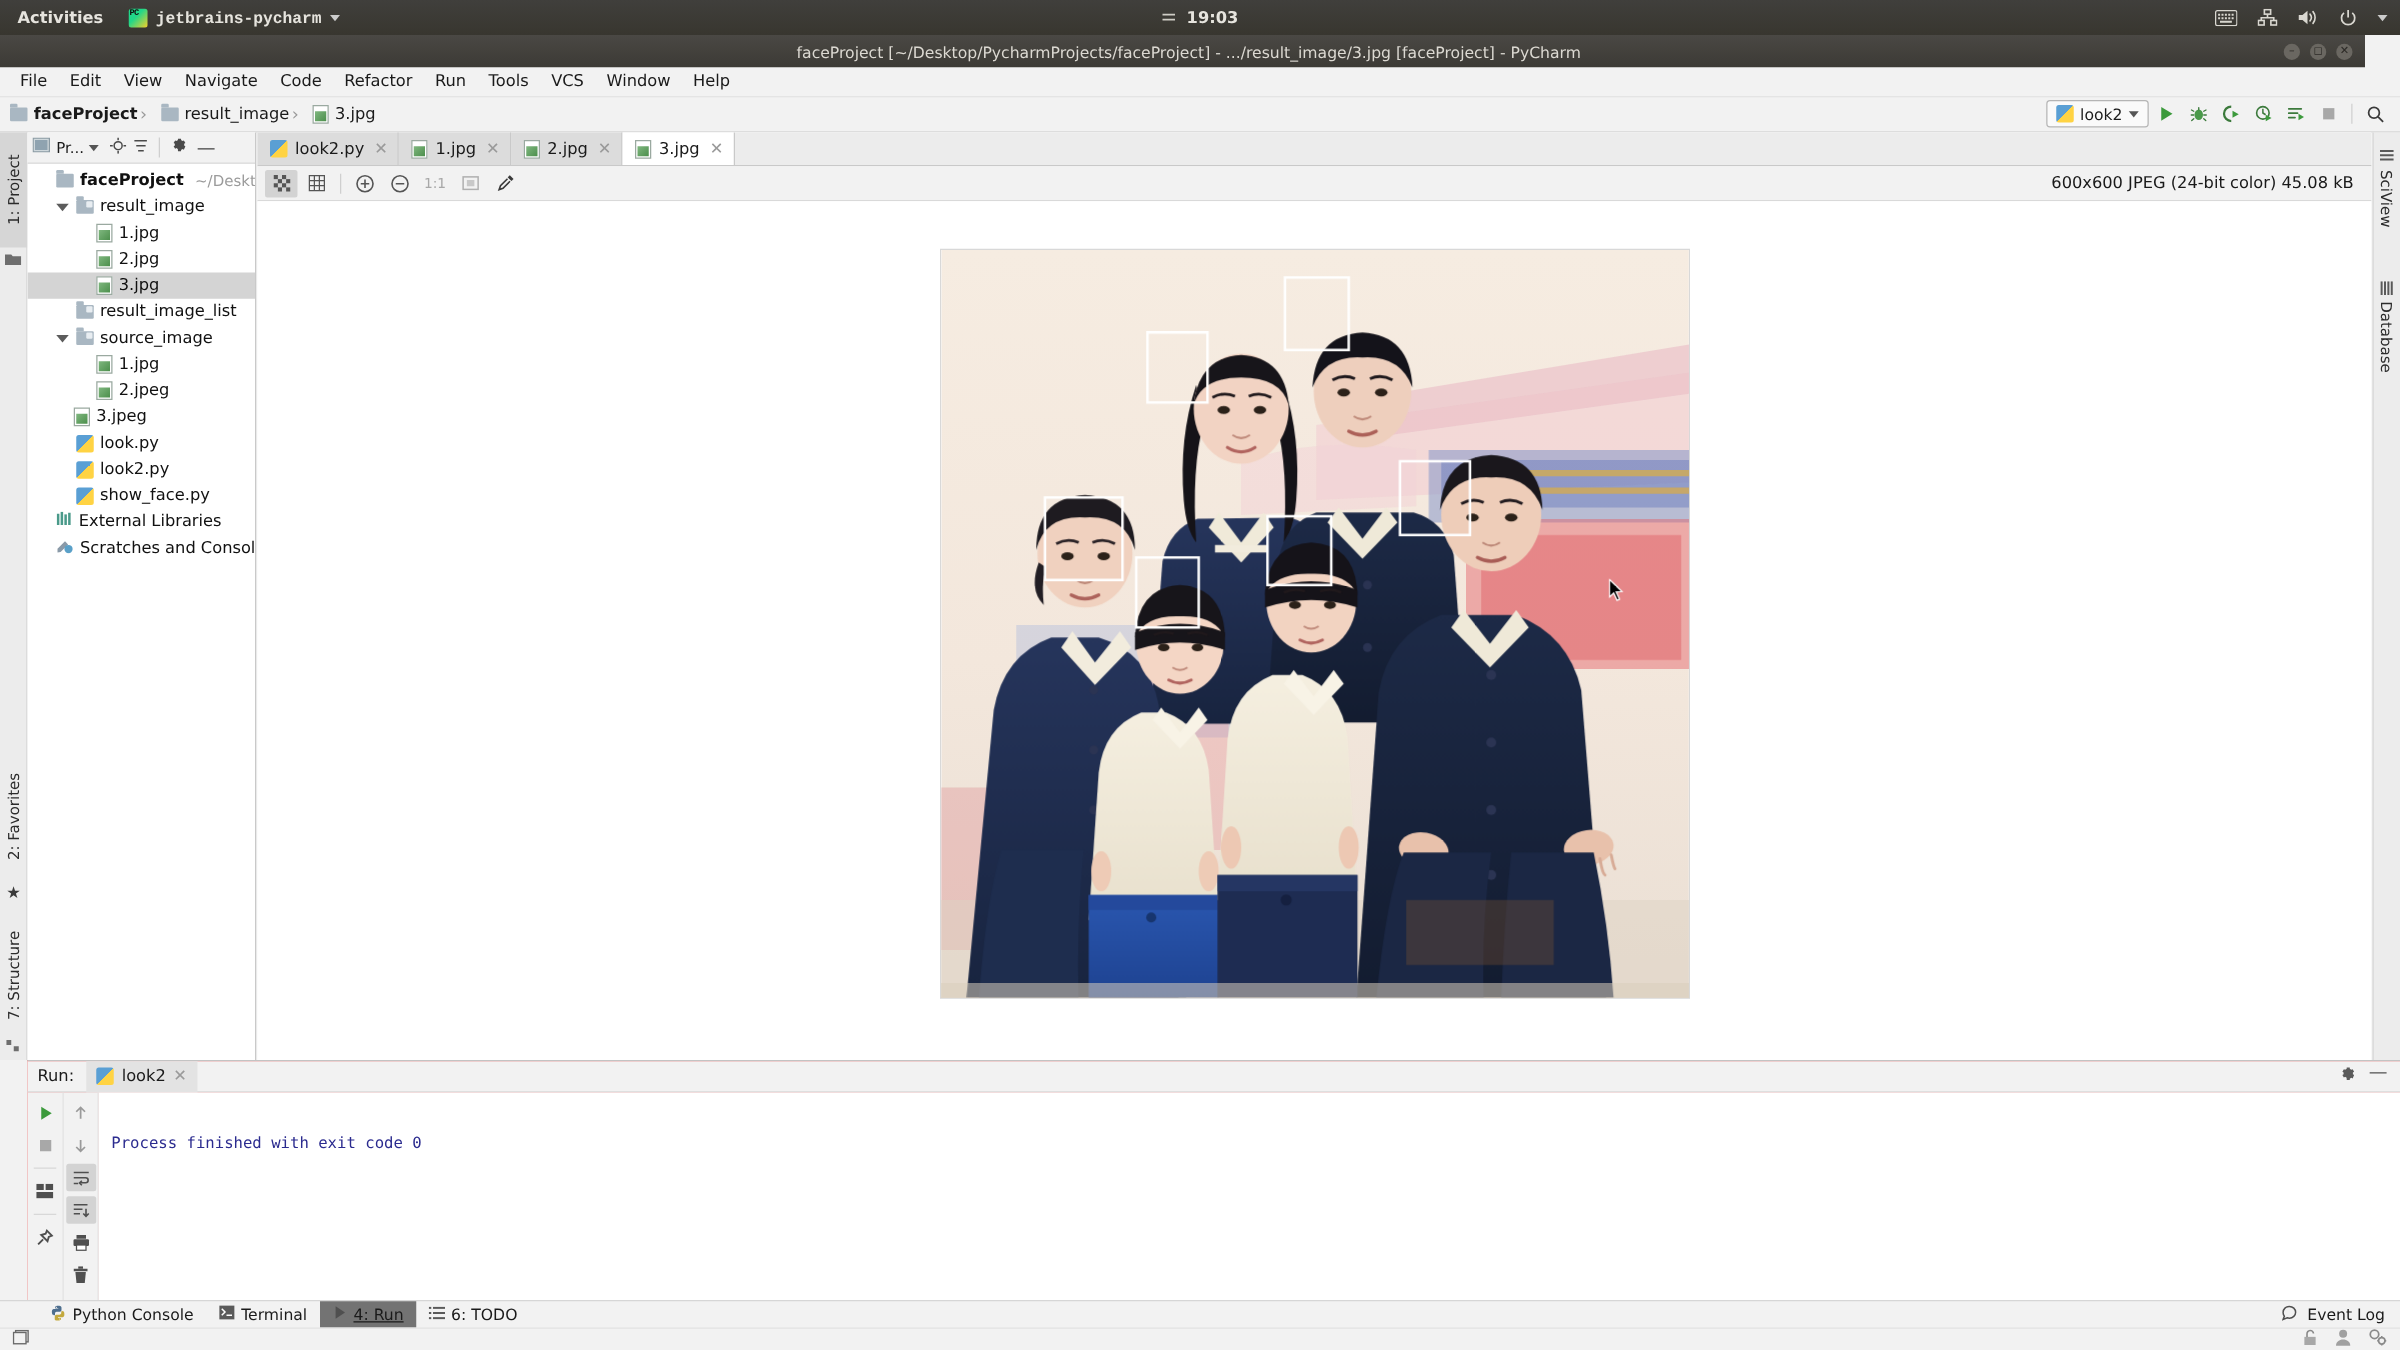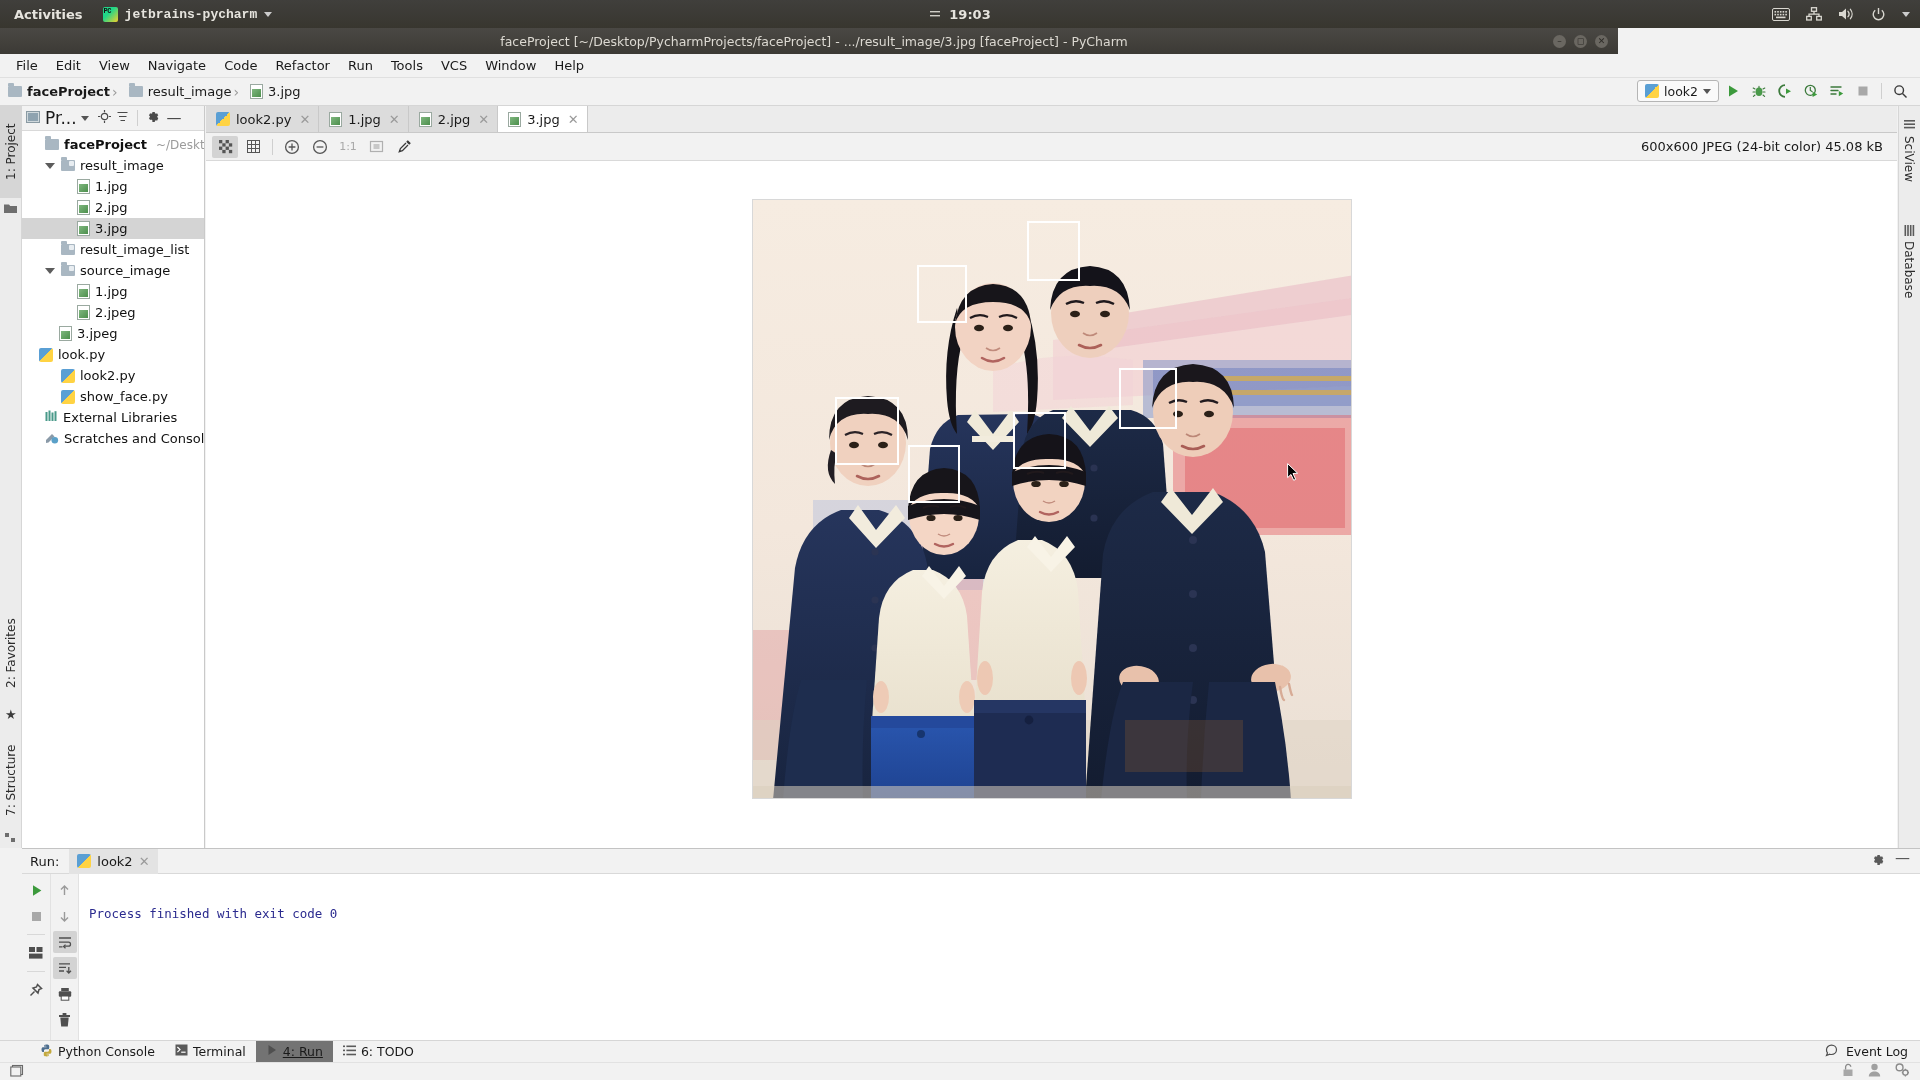--- a/index.html
+++ b/index.html
@@ -33,21 +33,21 @@
   }
   .caret-down { width: 0; height: 0; border-left: 4px solid transparent;
     border-right: 4px solid transparent; border-top: 5px solid #ccc; display:inline-block; }
   .gnome-clock { position: absolute; left: 0; right: 0; text-align: center;
     display: flex; align-items: center; justify-content: center; gap: 8px; }
   .gnome-tray { position: absolute; right: 10px; display: flex; align-items: center; gap: 16px; }
   .gnome-tray svg { display: block; }
 
   
   .title-bar {
-    position: absolute; top: 28px; left: 0; width: 1618px; height: 26px;
+    position: absolute; top: 28px; left: 0; width: 1892px; height: 26px;
     background: linear-gradient(180deg,#4a4844 0%, #3c3a35 100%);
     color: #dcd9d2; display: flex; align-items: center; justify-content: center;
     font-size: 12.5px;
     padding-left: 10px;
   }
   .win-ctrl { position: absolute; right: 10px; display: flex; gap: 8px; align-items: center; }
   .win-dot { width: 13px; height: 13px; border-radius: 50%; background: #6a6761;
     display: flex; align-items: center; justify-content: center; font-size: 9px; color: #2c2a26; }
 
   
@@ -108,21 +108,21 @@
   
   .project-panel {
     position: absolute; top: 106px; left: 22px; width: 183px; height: 742px;
     background: #ffffff; border-right: 1px solid #c9c9c9;
     display: flex; flex-direction: column;
   }
   .panel-header {
     height: 25px; background: #f2f2f2; border-bottom: 1px solid #d9d9d9;
     display: flex; align-items: center; padding: 0 4px; gap: 5px; flex: none;
   }
-  .panel-title { font-size: 17px; color: #1a1a1a; display: flex; align-items: center; gap: 3px; }
+  .panel-title { font-size: 12px; color: #1a1a1a; display: flex; align-items: center; gap: 3px; }
   .tree { flex: 1; overflow: hidden; padding-top: 3px; font-size: 13px; color: #111; }
   .tree-row {
     height: 21px; display: flex; align-items: center; gap: 5px;
     padding-right: 4px; white-space: nowrap; cursor: default;
   }
   .tree-row.sel { background: #d4d4d4; }
   .twisty { width: 12px; display:flex; align-items:center; justify-content:center; flex:none; }
   .twisty i { width:0;height:0;border-left:5px solid transparent;border-right:5px solid transparent;border-top:6px solid #5c5c5c; display:block; }
   .tree-label.bold { font-weight: bold; }
   .tree-path { color: #9b9b9b; font-size: 12px; margin-left: 4px; }
@@ -522,21 +522,21 @@
         <div class="tree-row" style="padding-left: 38px;">
           <span class="twisty"></span>
           <span class="fileicon img"></span>
           <span class="tree-label">2.jpeg</span>
         </div>
         <div class="tree-row" style="padding-left: 20px;">
           <span class="twisty"></span>
           <span class="fileicon img"></span>
           <span class="tree-label">3.jpeg</span>
         </div>
-        <div class="tree-row" style="">
+        <div class="tree-row" style="padding-left: 22px;">
           <span class="twisty"></span>
           <span class="pyicon"></span>
           <span class="tree-label">look.py</span>
         </div>
         <div class="tree-row" style="padding-left: 22px;">
           <span class="twisty"></span>
           <span class="pyicon"></span>
           <span class="tree-label">look2.py</span>
         </div>
         <div class="tree-row" style="padding-left: 22px;">

